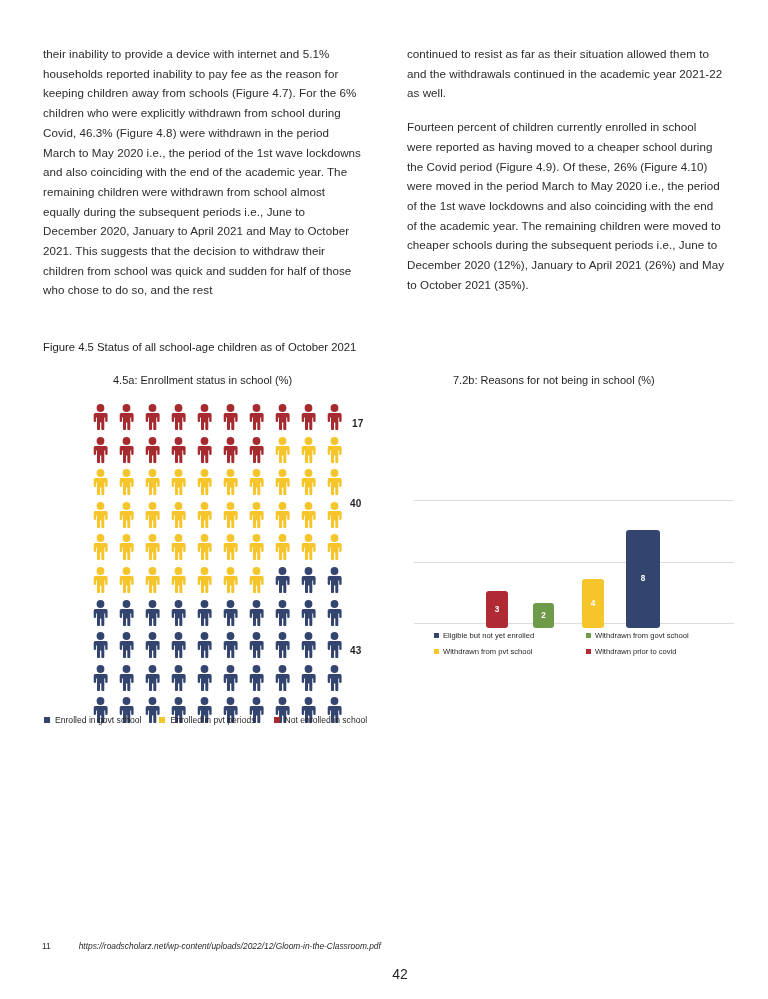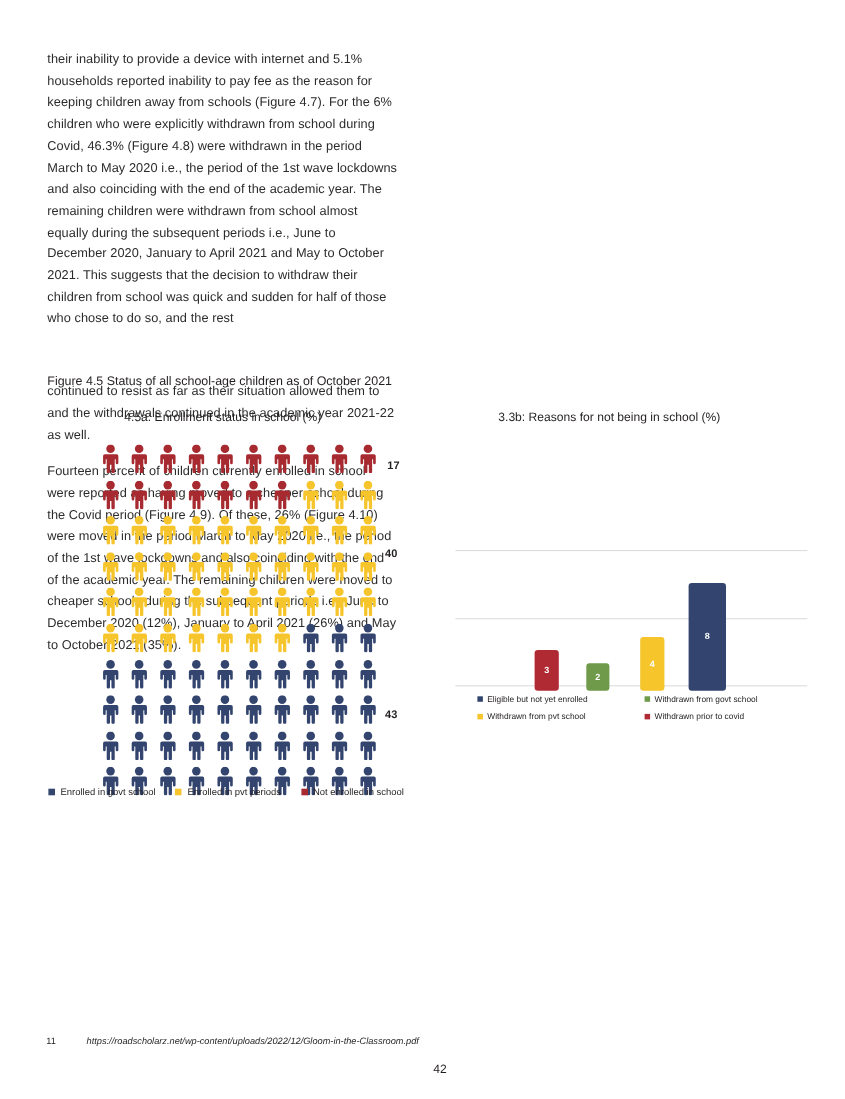--- a/index.html
+++ b/index.html
@@ -17,21 +17,20 @@
   .page { position: absolute; inset: 0; }
 
   
   .columns {
     position: absolute;
     left: 43px;
     top: 44px;
     width: 682px;
     display: flex;
     gap: 46px;
-    flex-direction: column;
   }
   .col { width: 318px; }
   .col p {
     margin: 0 0 14px 0;
     font-size: 11.6px;
     line-height: 19.7px;
     color: #2b2b2b;
     letter-spacing: 0.005em;
     text-align: left;
   }
@@ -163,21 +162,21 @@
     display: flex;
     align-items: baseline;
   }
   .footnote-num { font-style: normal; }
   .footnote-url { font-style: italic; padding-left: 28px; }
   .page-number {
     position: absolute;
     left: 0; right: 0;
     top: 966px;
     text-align: center;
-    font-size: 11px;
+    font-size: 14px;
     color: #231f20;
     padding-left: 32px;
   }
 </style>
 </head>
 <body>
 
 <div class="page">
 
   <div class="columns">
@@ -186,21 +185,21 @@
     </div>
     <div class="col">
       <p>continued to resist as far as their situation allowed them to and the withdrawals continued in the academic year 2021-22 as well.</p>
       <p>Fourteen percent of children currently enrolled in school were reported as having moved to a cheaper school during the Covid period (Figure 4.9). Of these, 26% (Figure 4.10) were moved in the period March to May 2020 i.e., the period of the 1st wave lockdowns and also coinciding with the end of the academic year. The remaining children were moved to cheaper schools during the subsequent periods i.e., June to December 2020 (12%), January to April 2021 (26%) and May to October 2021 (35%).</p>
     </div>
   </div>
 
   <div class="fig-caption">Figure 4.5 Status of all school-age children as of October 2021</div>
 
   <div class="sub-caption a">4.5a: Enrollment status in school (%)</div>
-  <div class="sub-caption b">3.3b: Reasons for not being in school (%)</div>
+  <div class="sub-caption b">7.2b: Reasons for not being in school (%)</div>
 
   <div class="pictogram" id="pictogram">
       <div class="picto-row">
         <span class="picto-cell">
           <svg viewBox="0 0 17 26" xmlns="http://www.w3.org/2000/svg">
             <circle cx="8.5" cy="4" r="3.9" fill="#A62A2F"></circle>
             <path d="M3.0 9.0 h11 a1.6 1.6 0 0 1 1.6 1.6 v6.2 a1.2 1.2 0 0 1 -2.4 0 v-3.2 h-0.9 v11.2 a1.5 1.5 0 0 1 -3.0 0 v-6.4 h-1.3 v6.4 a1.5 1.5 0 0 1 -3.0 0 v-11.2 h-0.9 v3.2 a1.2 1.2 0 0 1 -2.4 0 v-6.2 a1.6 1.6 0 0 1 1.6 -1.6 z" fill="#A62A2F"></path>
           </svg>
         </span>
         <span class="picto-cell">

